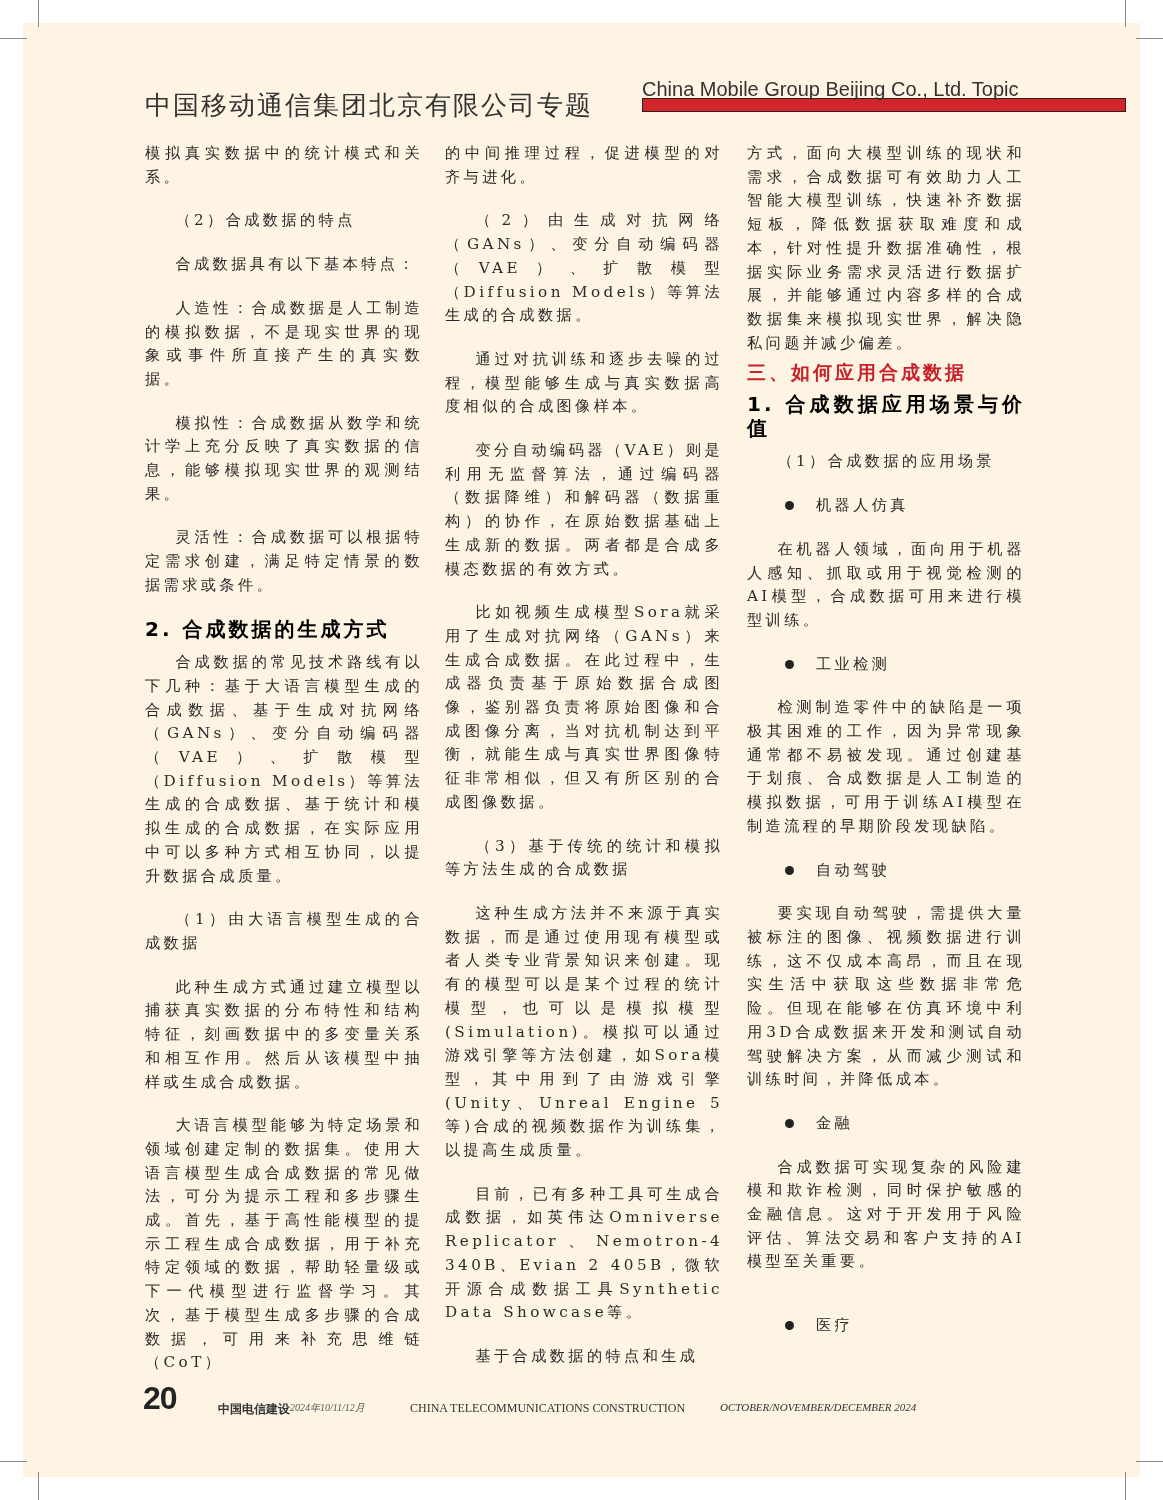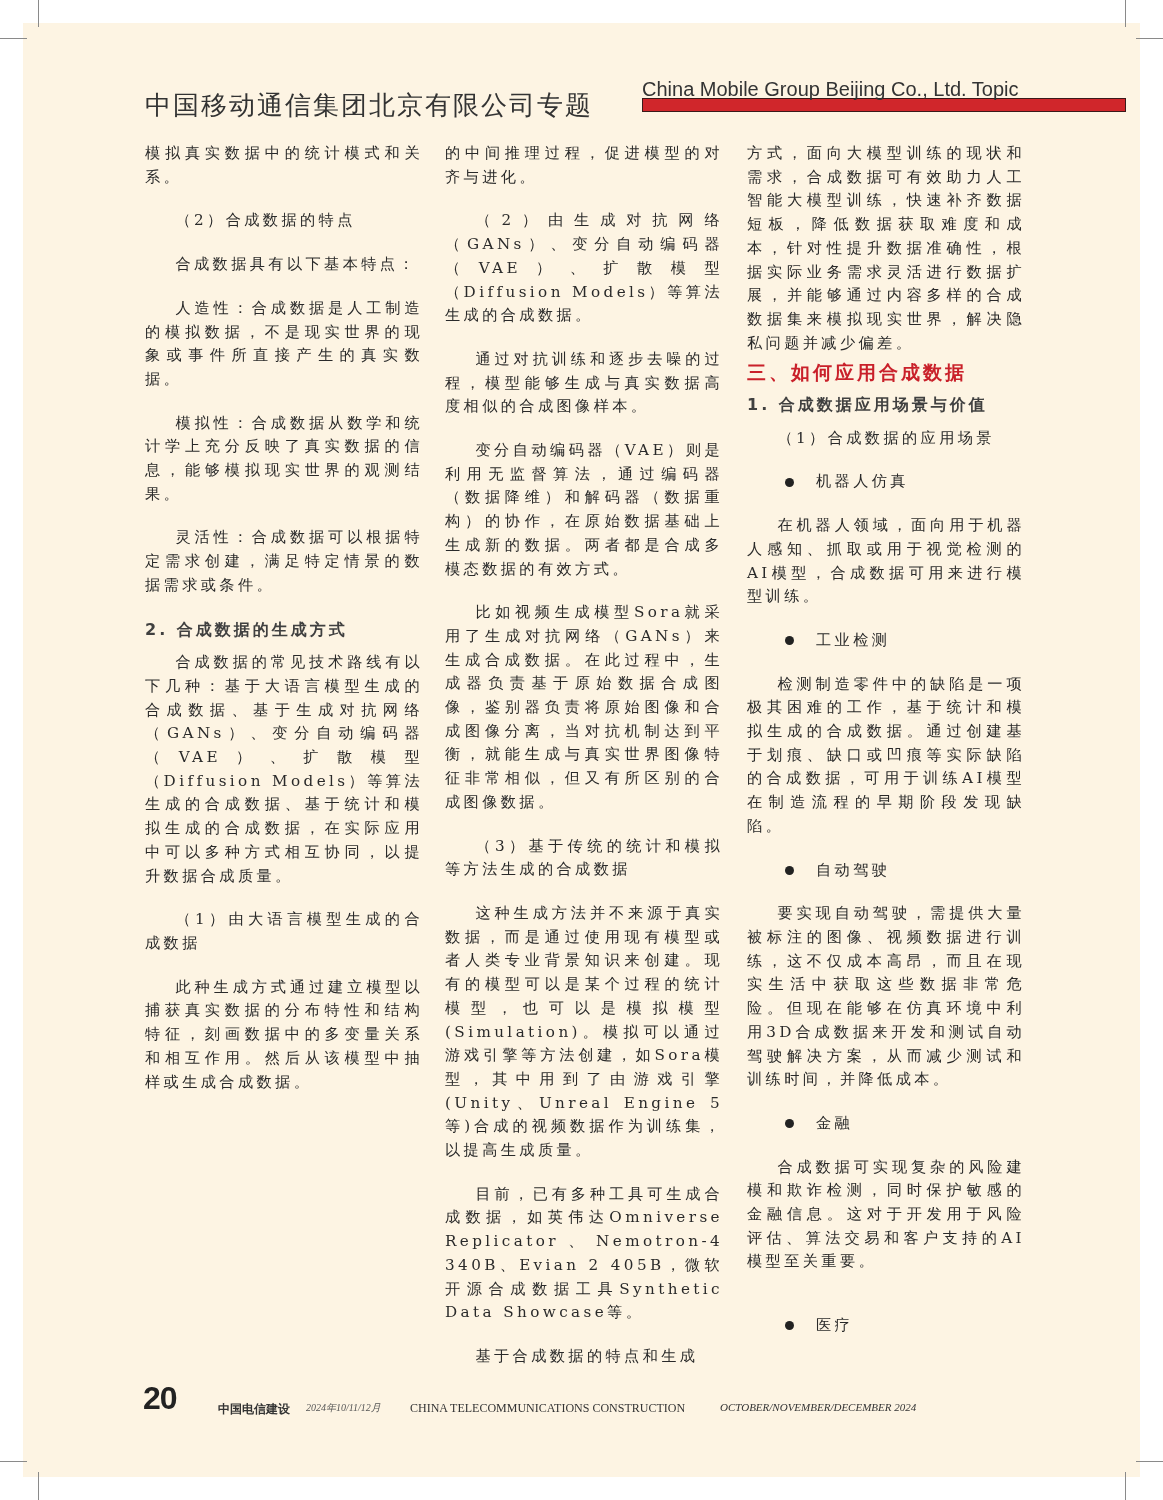--- a/index.html
+++ b/index.html
@@ -30,39 +30,39 @@
   }
   .col {
     position: absolute; top: 142px; width: 278px;
     font-size: 15.2px; line-height: 23.7px; letter-spacing: 3.4px;
     text-align: justify; text-align-last: left;
   }
   .col p { margin: 0 0 20px 0; text-indent: 2em; }
   .col p.noindent { text-indent: 0; }
   .col h3 {
     margin: 0 0 10px 0; font-family: "DejaVu Sans", "Liberation Sans", sans-serif;
-    font-size: 16px; font-weight: bold; color: #404040; letter-spacing: 3px;
+    font-size: 20px; font-weight: bold; color: #000000; letter-spacing: 3px;
   }
   .col h2 {
     margin: 2px 0 8px 0; font-family: "DejaVu Sans", "Liberation Sans", sans-serif;
     font-size: 19px; font-weight: bold; color: #c9202a; letter-spacing: 3px;
   }
   .bullet { display: flex; align-items: center; margin: 0 0 20px 0; padding-left: 38px; }
   .bullet .dot { width: 9px; height: 9px; border-radius: 50%; background: #222; margin-right: 22px; }
   .footer-num {
     position: absolute; left: 143px; top: 1380px;
     font-family: "Liberation Sans", "DejaVu Sans", sans-serif; font-weight: bold;
     font-size: 32px; color: #222; letter-spacing: -1px;
   }
   .footer-text {
     position: absolute; top: 1401px; font-size: 11.5px; color: #333; white-space: nowrap;
     font-family: Liberation Serif, serif;
   }
   .f-brand { left: 218px; font-weight: bold; font-size: 12px; }
-  .f-date { left: 306px; font-style: italic; font-size: 10px; color: #555; }
+  .f-date { left: 290px; font-style: italic; font-size: 10px; color: #555; }
   .f-en { left: 410px; font-size: 12px; }
   .f-month { left: 720px; font-style: italic; font-size: 11px; }
 </style>
 </head>
 <body>
 
 <div class="page"></div>
 
 <div class="crop" style="left:38px;top:0;width:1px;height:27px;"></div>
 <div class="crop" style="left:0;top:38px;width:27px;height:1px;"></div>
@@ -81,20 +81,21 @@
   <p class="noindent">模拟真实数据中的统计模式和关系。</p>
   <p>（2）合成数据的特点</p>
   <p>合成数据具有以下基本特点：</p>
   <p>人造性：合成数据是人工制造的模拟数据，不是现实世界的现象或事件所直接产生的真实数据。</p>
   <p>模拟性：合成数据从数学和统计学上充分反映了真实数据的信息，能够模拟现实世界的观测结果。</p>
   <p>灵活性：合成数据可以根据特定需求创建，满足特定情景的数据需求或条件。</p>
   <h3>2. 合成数据的生成方式</h3>
   <p>合成数据的常见技术路线有以下几种：基于大语言模型生成的合成数据、基于生成对抗网络（GANs）、变分自动编码器（VAE）、扩散模型（Diffusion Models）等算法生成的合成数据、基于统计和模拟生成的合成数据，在实际应用中可以多种方式相互协同，以提升数据合成质量。</p>
   <p>（1）由大语言模型生成的合成数据</p>
   <p>此种生成方式通过建立模型以捕获真实数据的分布特性和结构特征，刻画数据中的多变量关系和相互作用。然后从该模型中抽样或生成合成数据。</p>
+  <p>大语言模型能够为特定场景和领域创建定制的数据集。使用大语言模型生成合成数据的常见做法，可分为提示工程和多步骤生成。首先，基于高性能模型的提示工程生成合成数据，用于补充特定领域的数据，帮助轻量级或下一代模型进行监督学习。其次，基于模型生成多步骤的合成数据，可用来补充思维链（CoT）</p>
 </div>
 
 <div class="col" style="left:445px;">
   <p class="noindent">的中间推理过程，促进模型的对齐与进化。</p>
   <p>（2）由生成对抗网络（GANs）、变分自动编码器（VAE）、扩散模型（Diffusion Models）等算法生成的合成数据。</p>
   <p>通过对抗训练和逐步去噪的过程，模型能够生成与真实数据高度相似的合成图像样本。</p>
   <p>变分自动编码器（VAE）则是利用无监督算法，通过编码器（数据降维）和解码器（数据重构）的协作，在原始数据基础上生成新的数据。两者都是合成多模态数据的有效方式。</p>
   <p>比如视频生成模型Sora就采用了生成对抗网络（GANs）来生成合成数据。在此过程中，生成器负责基于原始数据合成图像，鉴别器负责将原始图像和合成图像分离，当对抗机制达到平衡，就能生成与真实世界图像特征非常相似，但又有所区别的合成图像数据。</p>
   <p>（3）基于传统的统计和模拟等方法生成的合成数据</p>
   <p>这种生成方法并不来源于真实数据，而是通过使用现有模型或者人类专业背景知识来创建。现有的模型可以是某个过程的统计模型，也可以是模拟模型(Simulation)。模拟可以通过游戏引擎等方法创建，如Sora模型，其中用到了由游戏引擎(Unity、Unreal Engine 5等)合成的视频数据作为训练集，以提高生成质量。</p>
@@ -109,21 +110,21 @@
   <p>（1）合成数据的应用场景</p>
   <div class="bullet">
     <span class="dot"></span>
     <span>机器人仿真</span>
   </div>
   <p>在机器人领域，面向用于机器人感知、抓取或用于视觉检测的AI模型，合成数据可用来进行模型训练。</p>
   <div class="bullet">
     <span class="dot"></span>
     <span>工业检测</span>
   </div>
-  <p>检测制造零件中的缺陷是一项极其困难的工作，基于统计和模拟生成的合成数据。通过创建基于划痕、缺口或凹痕等实际缺陷的合成数据，可用于训练AI模型在制造流程的早期阶段发现缺陷。</p>
+  <p>检测制造零件中的缺陷是一项极其困难的工作，因为异常现象通常都不易被发现。通过创建基于划痕、合成数据是人工制造的模拟数据，可用于训练AI模型在制造流程的早期阶段发现缺陷。</p>
   <div class="bullet">
     <span class="dot"></span>
     <span>自动驾驶</span>
   </div>
   <p>要实现自动驾驶，需提供大量被标注的图像、视频数据进行训练，这不仅成本高昂，而且在现实生活中获取这些数据非常危险。但现在能够在仿真环境中利用3D合成数据来开发和测试自动驾驶解决方案，从而减少测试和训练时间，并降低成本。</p>
   <div class="bullet">
     <span class="dot"></span>
     <span>金融</span>
   </div>
   <p style="margin-bottom:40px;">合成数据可实现复杂的风险建模和欺诈检测，同时保护敏感的金融信息。这对于开发用于风险评估、算法交易和客户支持的AI模型至关重要。</p>

